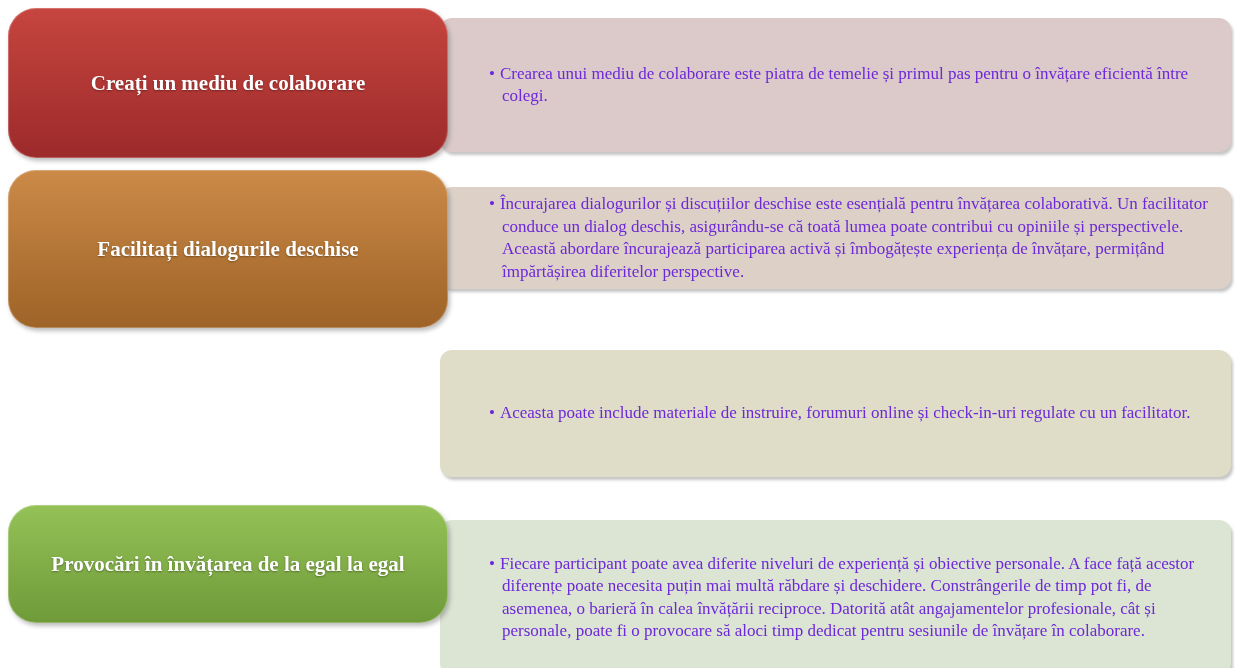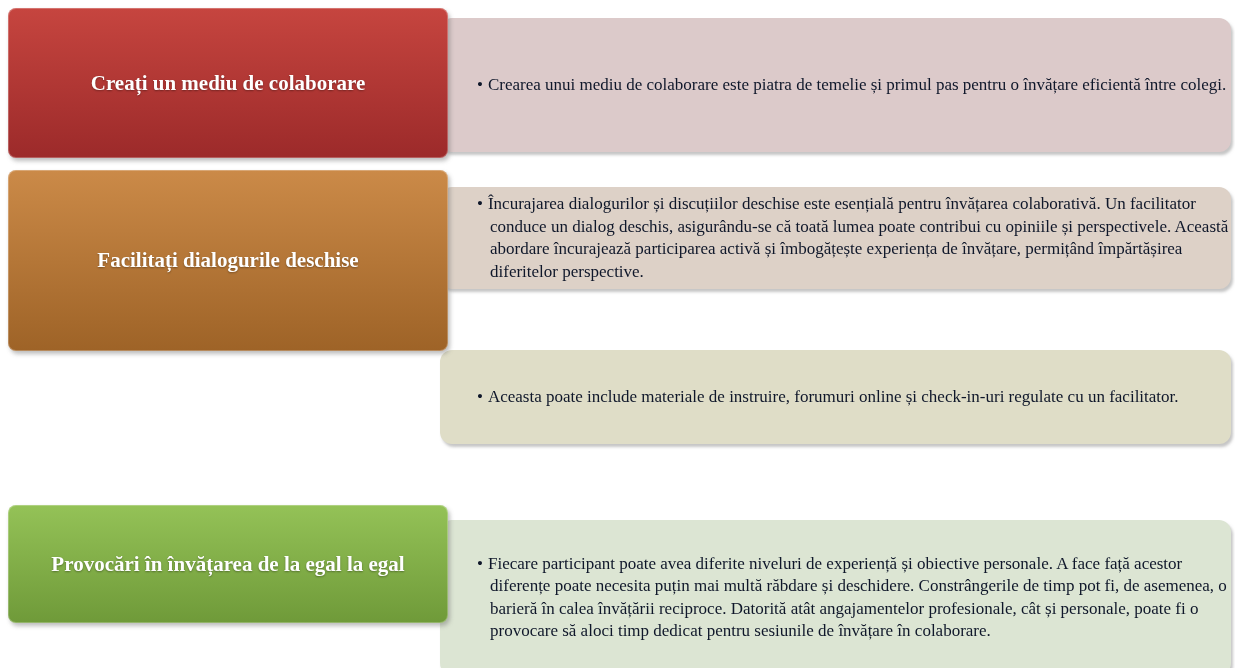--- a/index.html
+++ b/index.html
@@ -13,21 +13,21 @@
     height: 668px;
     background: #ffffff;
     font-family: "Liberation Serif", serif;
     overflow: hidden;
   }
   .row-block { position: absolute; left: 0; top: 0; width: 100%; height: 100%; pointer-events: none; }
   .left-box {
     position: absolute;
     left: 8px;
     width: 440px;
-    border-radius: 8px;
+    border-radius: 28px;
     display: flex;
     align-items: center;
     justify-content: center;
     box-shadow: 2px 3px 4px rgba(110,110,110,0.45), 0 0 0 1px rgba(255,255,255,0.25) inset;
     z-index: 2;
   }
   .left-box h2 {
     margin: 0;
     padding: 0 34px;
     font-size: 21px;
@@ -41,35 +41,35 @@
     position: absolute;
     left: 440px;
     width: 791px;
     border-radius: 12px;
     display: flex;
     align-items: center;
     box-shadow: 2px 3px 3px rgba(150,150,150,0.55);
     z-index: 1;
   }
   .right-box p {
-    margin: 0;
+    margin: 12px;
     padding-left: 50px;
     text-indent: -13px;
     font-size: 17px;
     line-height: 22.5px;
-    color: #0f172a;
+    color: #6d28d9;
   }
   .bullet { margin-right: 5px; }
   
   .r0 .left-box  { top: 8px;   height: 150px; }
   .r0 .right-box { top: 18px;  height: 134px; }
-  .r1 .left-box  { top: 170px; height: 181px; }
+  .r1 .left-box  { top: 170px; height: 158px; }
   .r1 .right-box { top: 187px; height: 102px; }
   .r2 .left-box  { top: 337px; height: 153px; }
-  .r2 .right-box { top: 350px; height: 94px; }
+  .r2 .right-box { top: 350px; height: 127px; }
   .r3 .left-box  { top: 505px; height: 118px; }
   .r3 .right-box { top: 520px; height: 155px; }
 </style>
 </head>
 <body>
 
 <div class="canvas">
 
   <div class="row-block r0">
     <div class="left-box" style="background: linear-gradient(rgb(198, 69, 63), rgb(156, 42, 42));">

